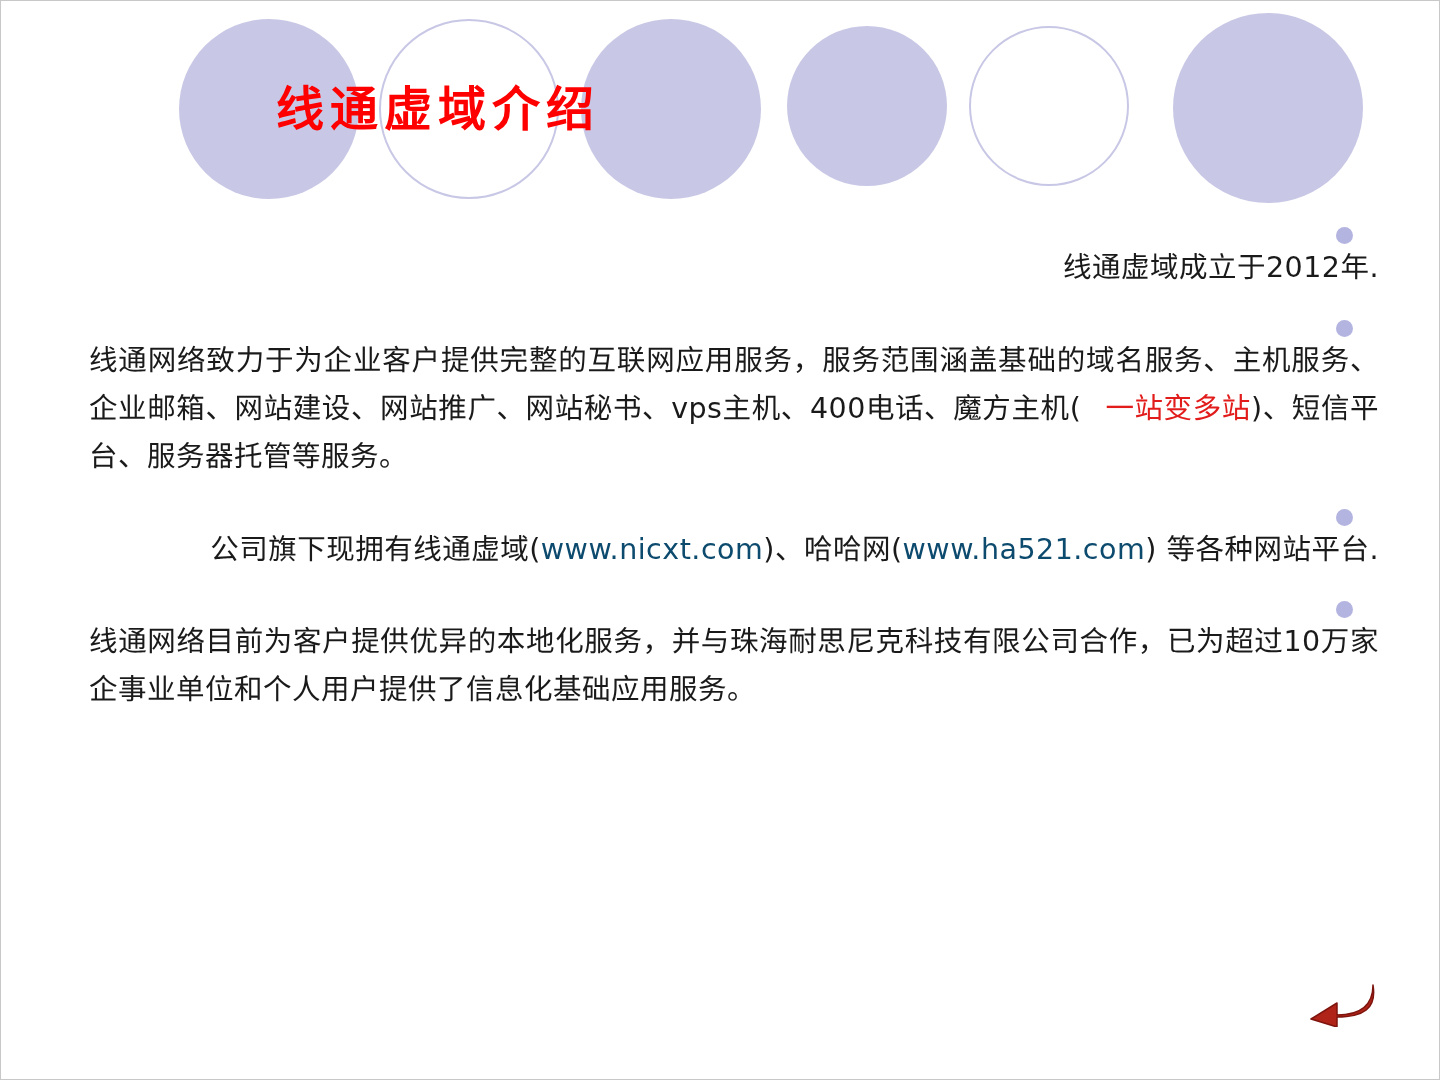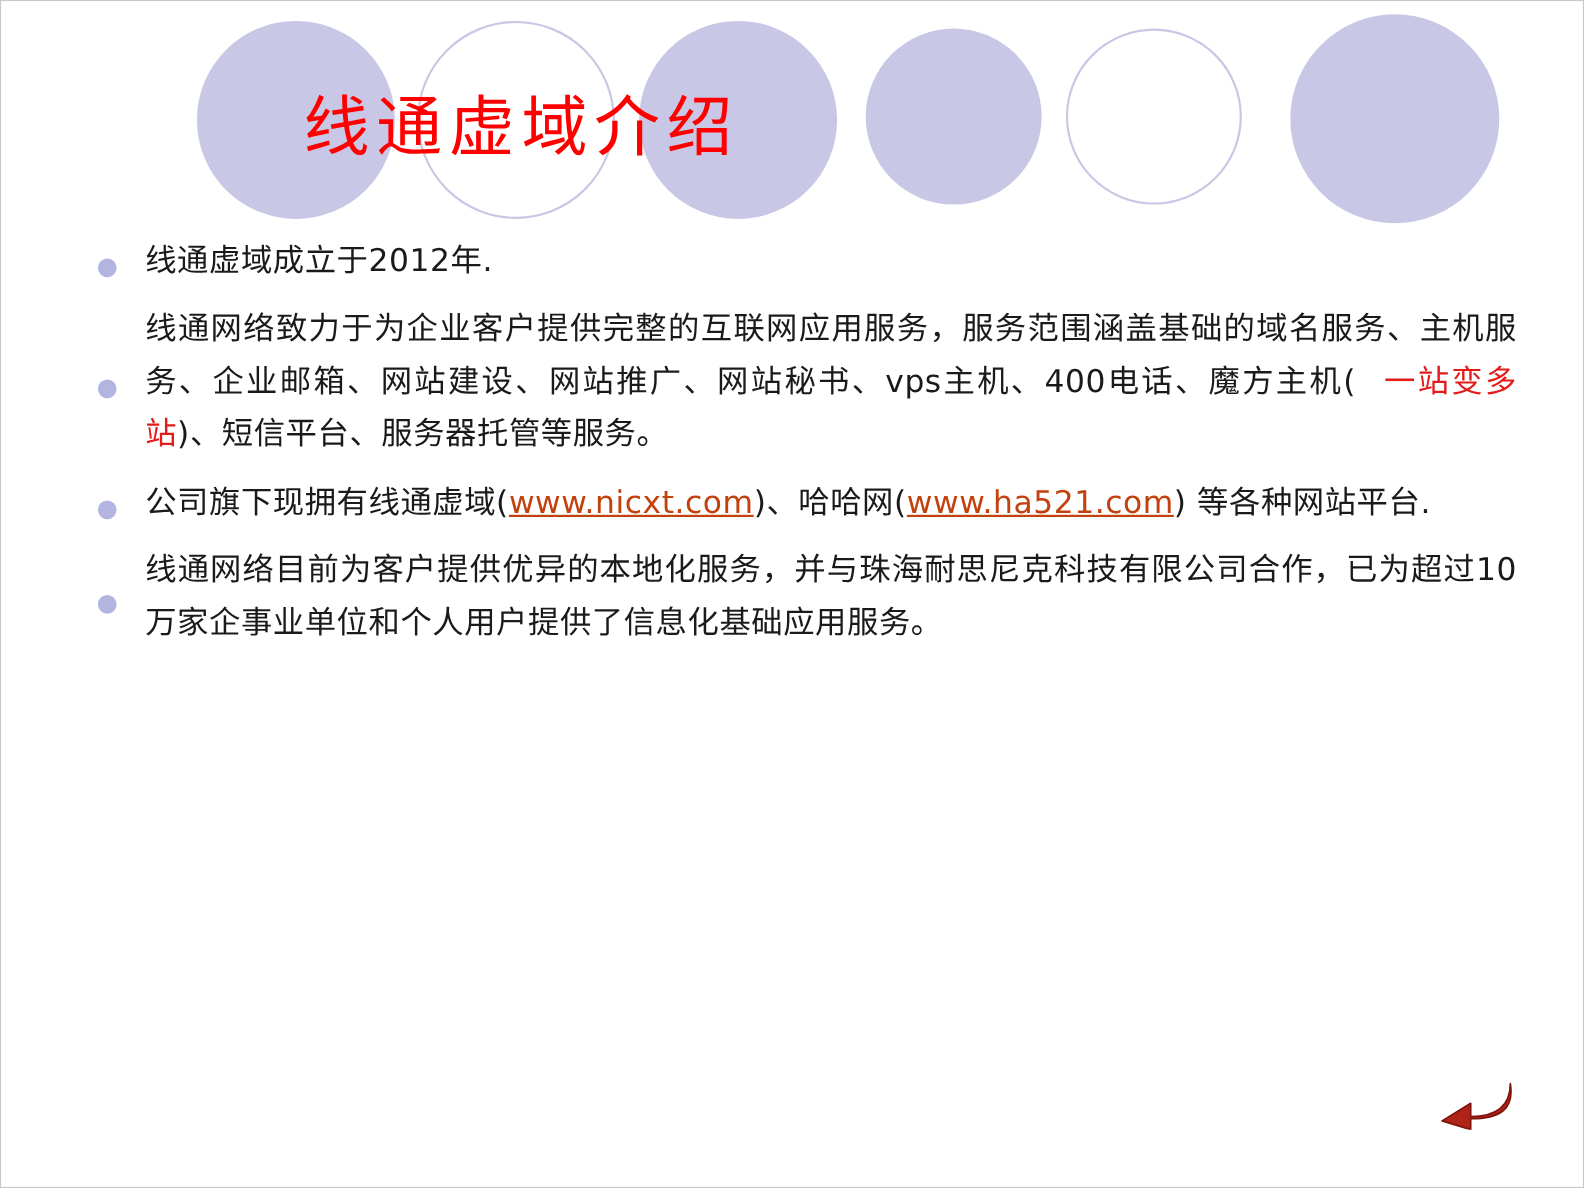--- a/index.html
+++ b/index.html
@@ -44,39 +44,40 @@
     background: transparent;
     border: 2px solid #c8c8e6;
   }
 
   
   .title {
     position: absolute;
     left: 275px;
     top: 82px;
     font-family: "DejaVu Sans", "Liberation Sans", sans-serif;
-    font-size: 60px;
-    font-weight: normal;
+    font-size: 48px;
+    font-weight: bold;
     color: #ff0000;
     letter-spacing: 6px;
     white-space: nowrap;
     line-height: 1.1;
   }
 
   
   .content {
     position: absolute;
     left: 88px;
     top: 212px;
     width: 1290px;
   }
   .bullet-row {
     display: flex;
-    align-items: center;
+    align-items: flex-end;
     margin-bottom: 14px;
+    flex-direction: column;
   }
   .bullet-dot {
     flex: 0 0 auto;
     width: 17px;
     height: 17px;
     border-radius: 50%;
     background: #b4b4e1;
     margin-top: 14px;
     margin-right: 26px;
   }
@@ -87,22 +88,21 @@
     color: #1a1a1a;
     line-height: 1.68;
     text-align: justify;
     letter-spacing: 0.5px;
   }
   .red-inline {
     color: #e21b1b;
     margin-left: 24px;
   }
   .link {
-    color: #c2410c;
-    text-decoration: underline;
+    color: #0c4a6e;
   }
 
   
   .return-arrow {
     position: absolute;
     right: 62px;
     bottom: 52px;
     width: 70px;
     height: 46px;
   }

